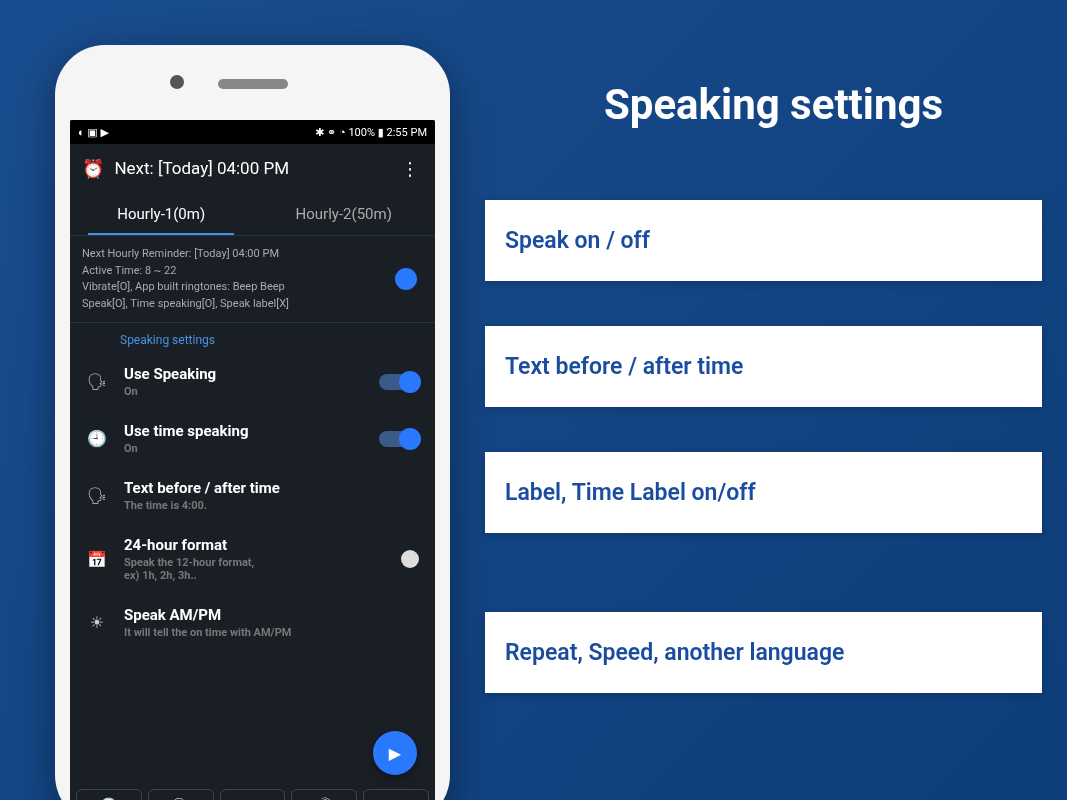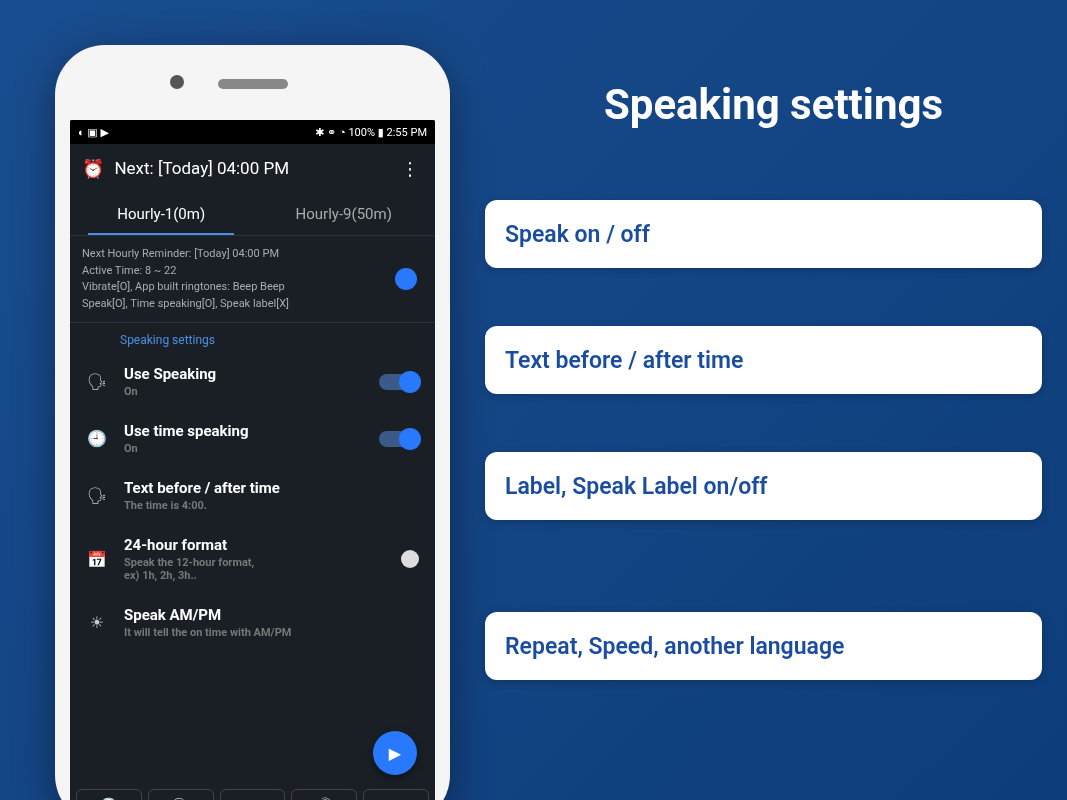--- a/index.html
+++ b/index.html
@@ -203,23 +203,23 @@
   right: 40px;
   font-size: 42px;
   font-weight: bold;
   color: #fff;
   text-align: center;
 }
 .promo-card {
   position: absolute;
   left: 485px;
   right: 25px;
-  height: 68px;
+  height: 81px;
   background: #fff;
-  border-radius: 12px;
+  border-radius: 0;
   display: flex;
   align-items: center;
   padding: 0 20px;
   font-size: 23px;
   font-weight: 600;
   color: #1a4d9f;
   box-shadow: 0 2px 8px rgba(0,0,0,0.2);
 }
 .pc1 { top: 200px; }
 .pc2 { top: 326px; }
@@ -240,21 +240,21 @@
     </div>
 
     <div class="appbar">
       <span class="alarm-icon">⏰</span>
       <span class="appbar-title">Next: [Today] 04:00 PM</span>
       <span class="more-icon">⋮</span>
     </div>
 
     <div class="tabs">
       <div class="tab active">Hourly-1(0m)</div>
-      <div class="tab">Hourly-9(50m)</div>
+      <div class="tab">Hourly-2(50m)</div>
     </div>
 
     <div class="info-card">
       <div>Next Hourly Reminder: [Today] 04:00 PM</div>
       <div>Active Time: 8 ~ 22</div>
       <div>Vibrate[O], App built ringtones: Beep Beep</div>
       <div>Speak[O], Time speaking[O], Speak label[X]</div>
       <div class="dot"></div>
     </div>
 
@@ -325,14 +325,14 @@
           <span>˅</span>
         </div>
     </div>
 
   </div>
 </div>
 
 <div class="promo-title">Speaking settings</div>
 <div class="promo-card pc1">Speak on / off</div>
 <div class="promo-card pc2">Text before / after time</div>
-<div class="promo-card pc3">Label, Speak Label on/off</div>
+<div class="promo-card pc3">Label, Time Label on/off</div>
 <div class="promo-card pc4">Repeat, Speed, another language</div>
 
 </body></html>

